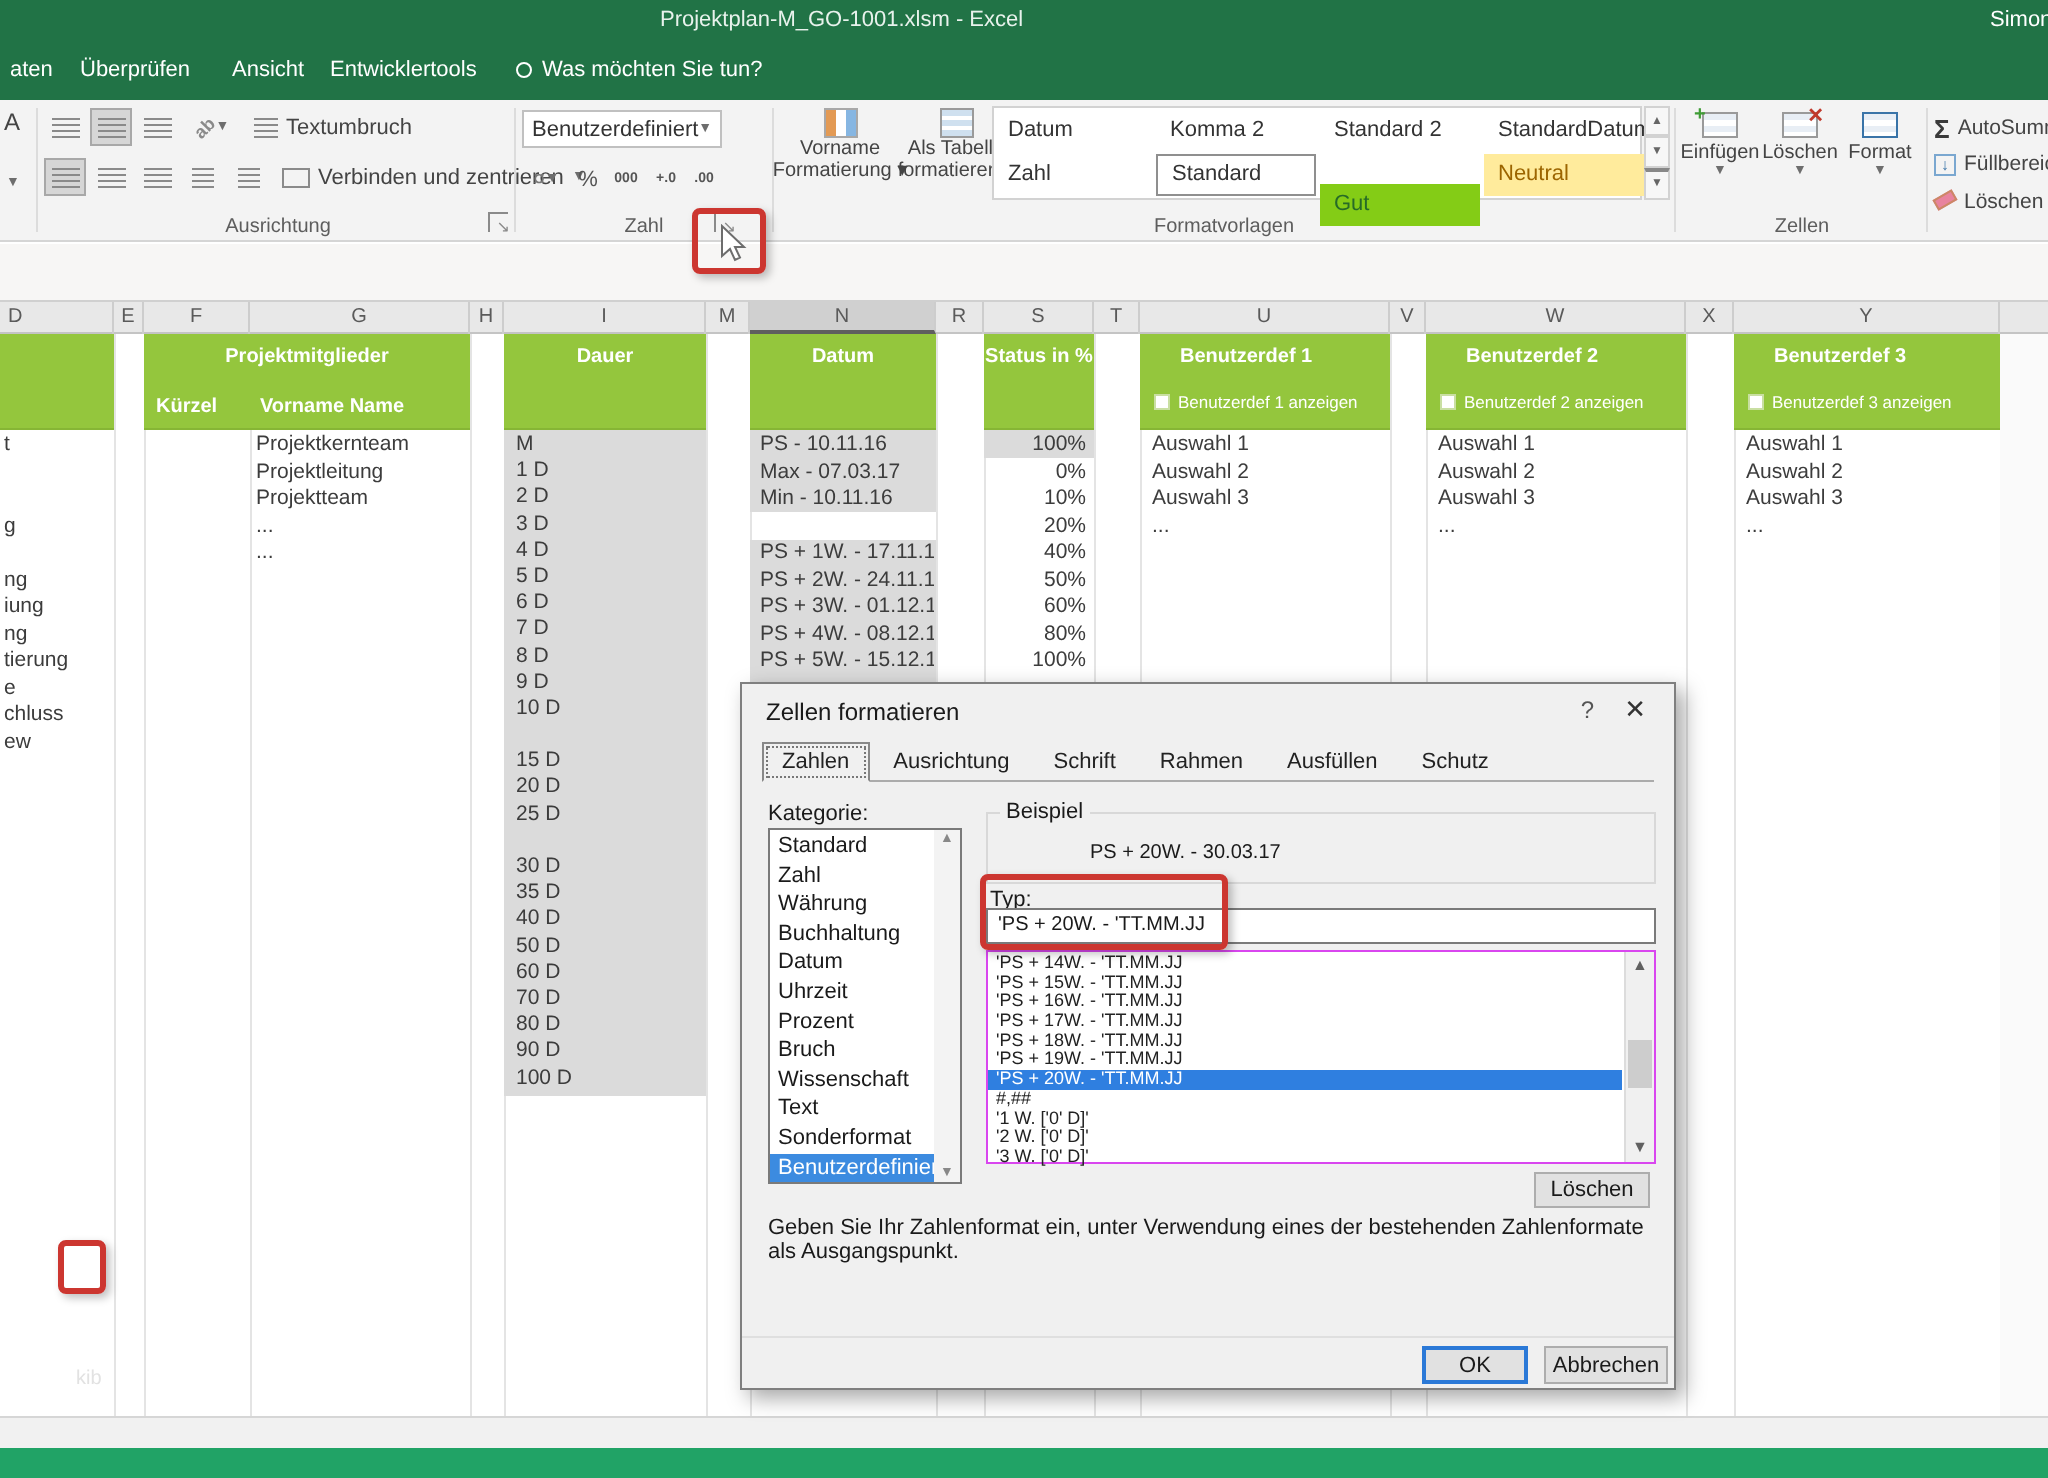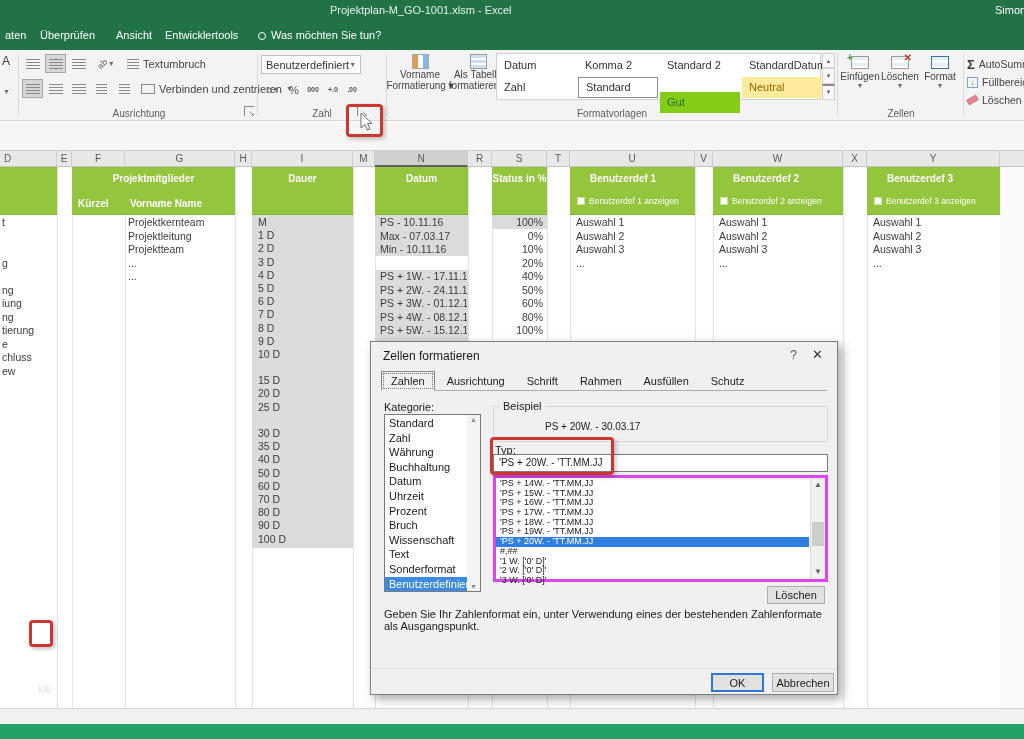--- a/index.html
+++ b/index.html
@@ -88,21 +88,21 @@
   .dlg-label{position:absolute;font-size:11px;color:#1a1a1a;}
   .listbox{position:absolute;background:#fff;border:1px solid #7a7a7a;overflow:hidden;}
   .lb-item{height:14.6px;line-height:14.6px;padding-left:4px;font-size:11px;white-space:nowrap;}
   .lb-item.selected{background:#3c8be0;color:#fff;}
   .lb-scroll{position:absolute;right:0;top:0;bottom:0;width:13px;background:#f3f3f3;}
   .lb-up{position:absolute;top:1px;left:0;right:0;text-align:center;font-size:7px;color:#888;}
   .lb-dn{position:absolute;bottom:1px;left:0;right:0;text-align:center;font-size:7px;color:#888;}
   .groupbox{position:absolute;border:1px solid #d8d8d8;}
   .gb-cap{position:absolute;top:-7px;left:6px;background:#f0f0f0;padding:0 3px;font-size:11px;}
   .typinput{position:absolute;background:#fff;border:1px solid #7a7a7a;font-size:10px;line-height:16px;padding-left:5px;white-space:nowrap;overflow:hidden;}
-  .fmtlist{position:absolute;background:#fff;border:3px solid #d946ef;}
+  .fmtlist{position:absolute;background:#fff;border:1px solid #d946ef;}
   .fmt-inner{position:absolute;left:0;top:1px;right:16px;}
   .fmt-item{height:9.7px;line-height:9.7px;font-size:9px;padding-left:4px;white-space:nowrap;overflow:hidden;color:#222;}
   .fmt-item.selected{background:#2f7fe0;color:#fff;}
   .sb{position:absolute;right:0;top:0;bottom:0;width:15px;background:#f0f0f0;border-left:1px solid #dcdcdc;}
   .sb-up,.sb-dn{position:absolute;left:0;right:0;height:14px;text-align:center;font-size:8px;color:#606060;line-height:14px;}
   .sb-up{top:0;} .sb-dn{bottom:0;}
   .sb-thumb{position:absolute;left:1px;right:1px;top:44px;height:24px;background:#cdcdcd;}
   .btn{position:absolute;background:#e1e1e1;border:1px solid #adadad;font-size:11px;color:#1a1a1a;
        display:flex;align-items:center;justify-content:center;}
   .btn.default{border:2px solid #2b79d7;}

